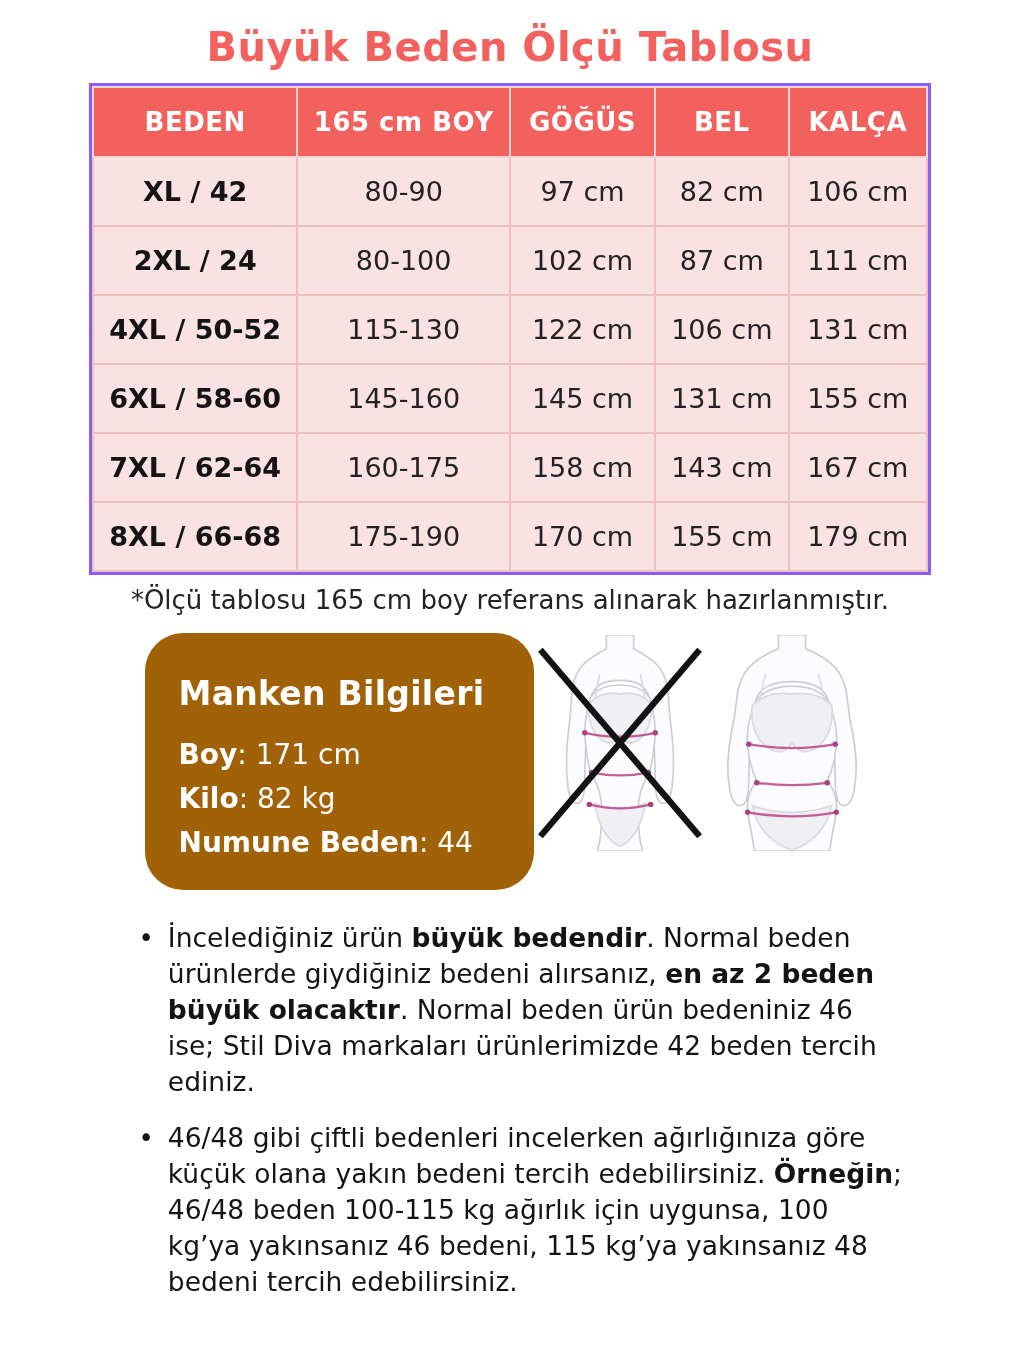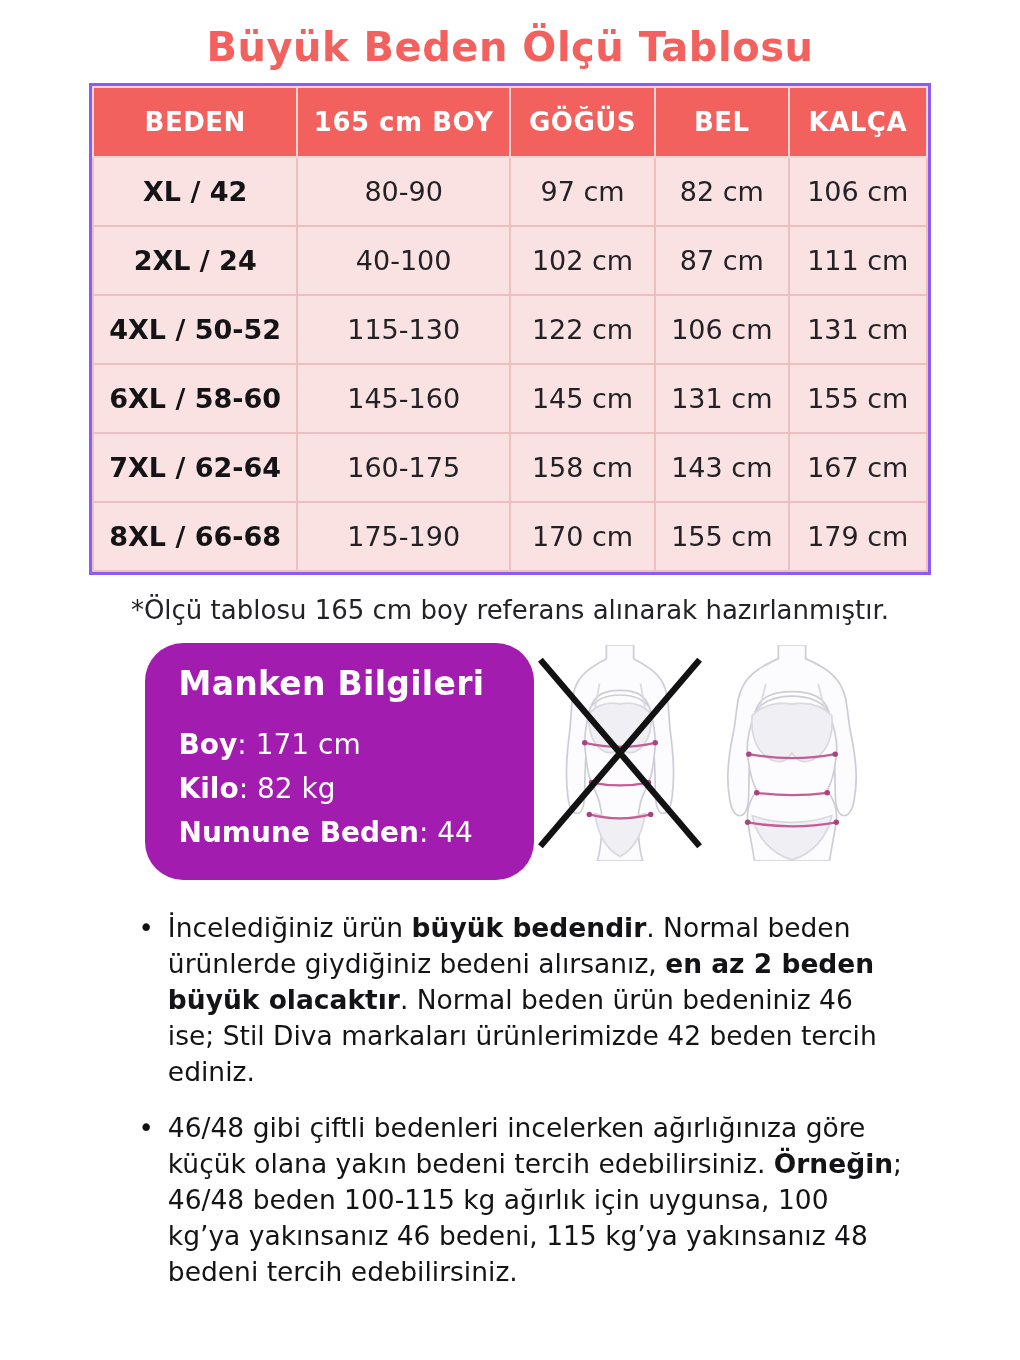--- a/index.html
+++ b/index.html
@@ -47,38 +47,38 @@
     background:#FAE2E2;
     font-size:27px;
     height:69px;
     text-align:center;
     border:2px solid #EEBFC1;
     color:#222226;
   }
   .size-table td.size-col { font-weight:700; color:#141417;margin-left:21px; }
   
   .footnote {
-    margin-top:20px;
+    margin-top:10px;
     text-align:center;
     font-size:26px;
     color:#232327;
   }
   
   .info-row {
     display:flex;
     align-items:flex-start;
     margin:18px 88px 0 90px;
   }
   .model-card {
     width:408px;
     min-height:222px;
-    background:#a21caf;
+    background:#a16207;
     border-radius:38px;
     color:#ffffff;
-    padding:21px 34px 24px;
+    padding:41px 34px 24px;
   }
   .model-card h2 {
     font-size:33px;
     font-weight:700;
     margin-bottom:20px;
     letter-spacing:0.3px;
   }
   .mi-line {
     font-size:28px;
     line-height:1.58;
@@ -142,21 +142,21 @@
       <tbody>
         <tr>
           <td class="size-col">XL / 42</td>
           <td>80-90</td>
           <td>97 cm</td>
           <td>82 cm</td>
           <td>106 cm</td>
         </tr>
         <tr>
           <td class="size-col">2XL / 24</td>
-          <td>40-100</td>
+          <td>80-100</td>
           <td>102 cm</td>
           <td>87 cm</td>
           <td>111 cm</td>
         </tr>
         <tr>
           <td class="size-col">4XL / 50-52</td>
           <td>115-130</td>
           <td>122 cm</td>
           <td>106 cm</td>
           <td>131 cm</td>

